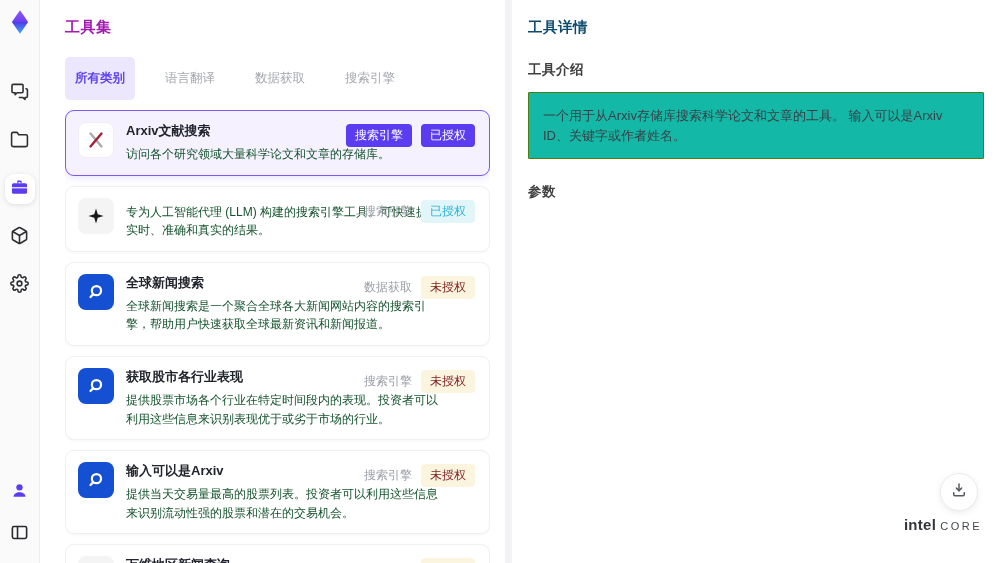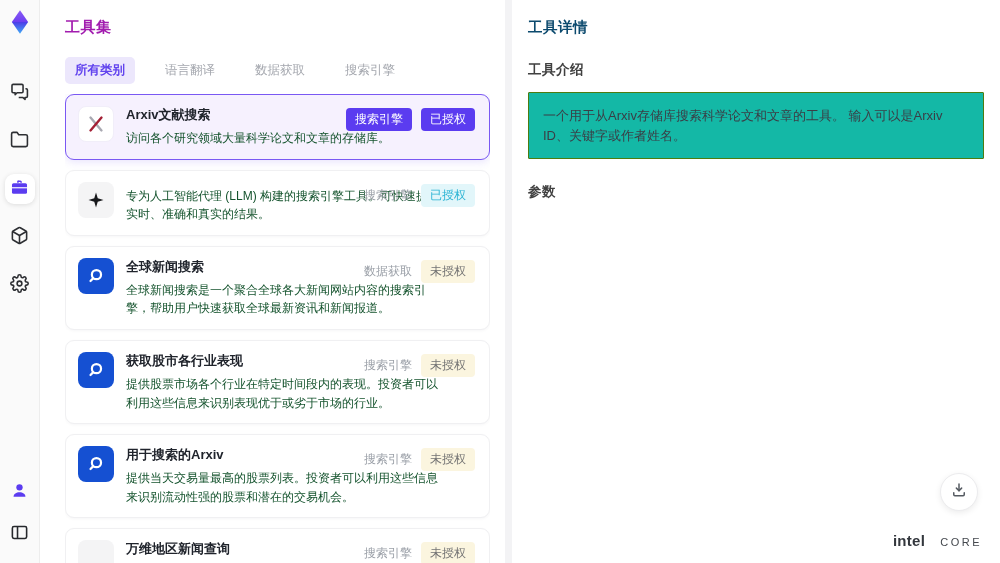--- a/index.html
+++ b/index.html
@@ -15,41 +15,41 @@
   .rail-item { width:30px; height:30px; display:flex; align-items:center; justify-content:center;
     border-radius:9px; cursor:pointer; color:#2d2f33; }
   .rail-item svg { width:19px; height:19px; }
   .rail-item.active { background:#fff; box-shadow:0 1px 5px rgba(0,0,0,.12); color:#5b3cf0; }
   .rail-bottom { margin-top:auto; margin-bottom:14px; display:flex; flex-direction:column; gap:12px; align-items:center; }
 
   
   .panel-left { width:465px; flex-shrink:0; padding:18px 0 0 25px; position:relative; }
   .panel-title { font-size:15px; font-weight:bold; color:#a21caf; letter-spacing:.5px; }
   .tabs { display:flex; align-items:center; gap:20px; margin-top:20px; }
-  .tab { font-size:12.5px; color:#a4a7ae; cursor:pointer; padding:5px 10px; border-radius:5px; white-space:nowrap; }
+  .tab { font-size:12.5px; color:#a4a7ae; cursor:pointer; padding:13px 10px; border-radius:5px; white-space:nowrap; }
   .tab.active { background:#ece7fc; color:#6143ee; font-weight:bold; }
   .cardlist { position:relative; margin-top:10px; height:471px; width:425px; overflow:hidden;
     display:flex; flex-direction:column; gap:10px; }
   .card { position:relative; flex-shrink:0; background:#fff; border:1px solid #f0f0f2; border-radius:9px;
     padding:11px 14px 11px 12px; box-shadow:0 1px 3px rgba(20,20,40,.04); display:flex; cursor:pointer; }
   .card.selected { border:1.5px solid #7a58f3; background:#f6f1fe; box-shadow:0 2px 8px rgba(100,67,240,.15); }
   .tool-icon { width:36px; height:36px; border-radius:8px; flex-shrink:0; margin-right:12px;
     display:flex; align-items:center; justify-content:center; }
   .tool-icon.white { background:#fff; border:1px solid #f1eef9; }
   .tool-icon.gray { background:#f4f4f5; }
   .tool-icon.blue { background:#1550d2; }
   .card-body { flex:1; min-width:0; }
   .card-title { font-size:13px; font-weight:bold; color:#20242c; margin-right:150px; }
   .card-desc { font-size:12px; color:#14532d; line-height:1.55; margin-top:5px; margin-right:28px; }
   .card-badges { position:absolute; top:13px; right:14px; display:flex; align-items:center; gap:9px; }
   .badge { font-size:12px; padding:3px 9px; border-radius:4px; white-space:nowrap; }
   .badge.solid { background:#5b3cf0; color:#fff; }
   .badge.plain { background:transparent; color:#9ba0a8; padding:3px 0; }
   .badge.cyan  { background:#e2f6fa; color:#2cb4d4; }
-  .badge.amber { background:#fbf5df; color:#737373; }
+  .badge.amber { background:#fbf5df; color:#7f1d1d; }
 
   
   .gutter { width:7px; height:100%; background:#f3f3f5; flex-shrink:0; }
 
   
   .panel-right { flex:1; padding:18px 16px 0 16px; position:relative; }
   .detail-title { font-size:14.5px; font-weight:bold; color:#0c4a6e; letter-spacing:.5px; }
   .section-heading { font-size:13.5px; font-weight:bold; color:#404040; margin-top:24px; letter-spacing:.5px; }
   .intro-box { margin-top:13px; border:1px solid #4d7c0f; border-radius:1px; background:#14b8a6;
     padding:13px 14px; font-size:13px; color:#3a3e46; line-height:1.5; }
@@ -58,21 +58,21 @@
   .param-head { display:flex; align-items:baseline; gap:7px; }
   .param-name { font-size:13px; font-weight:bold; color:#20242c; }
   .param-type { font-size:11.5px; color:#9ba0a8; }
   .param-required { font-size:11.5px; color:#ee4e72; }
   .param-desc { margin-top:9px; font-size:12.5px; color:#6d727b; }
 
   
   .fab { position:absolute; right:22px; bottom:52px; width:38px; height:38px; border-radius:50%;
     background:#fff; border:1px solid #ececee; box-shadow:0 2px 6px rgba(0,0,0,.08);
     display:flex; align-items:center; justify-content:center; cursor:pointer; }
-  .brand { position:absolute; right:18px; bottom:14px; color:#33373d; display:flex; align-items:baseline; gap:15px; }
+  .brand { position:absolute; right:18px; bottom:30px; color:#33373d; display:flex; align-items:baseline; gap:4px; }
   .brand .primary { font-size:15px; font-weight:bold; letter-spacing:.3px; }
   .brand .secondary { font-size:11px; letter-spacing:2.5px; font-weight:400; text-transform:uppercase; color:#44484e; }
 </style>
 </head>
 <body>
 
 <div class="app">
 
   <div class="rail">
     <div class="rail-logo">
@@ -233,21 +233,21 @@
       </div>
 
       <div class="card">
         <div class="tool-icon blue">
           <svg viewBox="0 0 24 24" width="22" height="22" fill="none" stroke="#fff" stroke-width="2.4" stroke-linecap="round">
             <circle cx="12.5" cy="10.5" r="5"></circle>
               <path d="M8.8 14.6L6 17.5"></path>
           </svg>
         </div>
         <div class="card-body">
-          <div class="card-title">用于搜索的Arxiv</div>
+          <div class="card-title">输入可以是Arxiv</div>
           <div class="card-desc">提供当天交易量最高的股票列表。投资者可以利用这些信息来识别流动性强的股票和潜在的交易机会。</div>
         </div>
         <div class="card-badges">
           <span class="badge plain">搜索引擎</span>
           <span class="badge amber">未授权</span>
         </div>
       </div>
 
       <div class="card">
         <div class="tool-icon gray">

